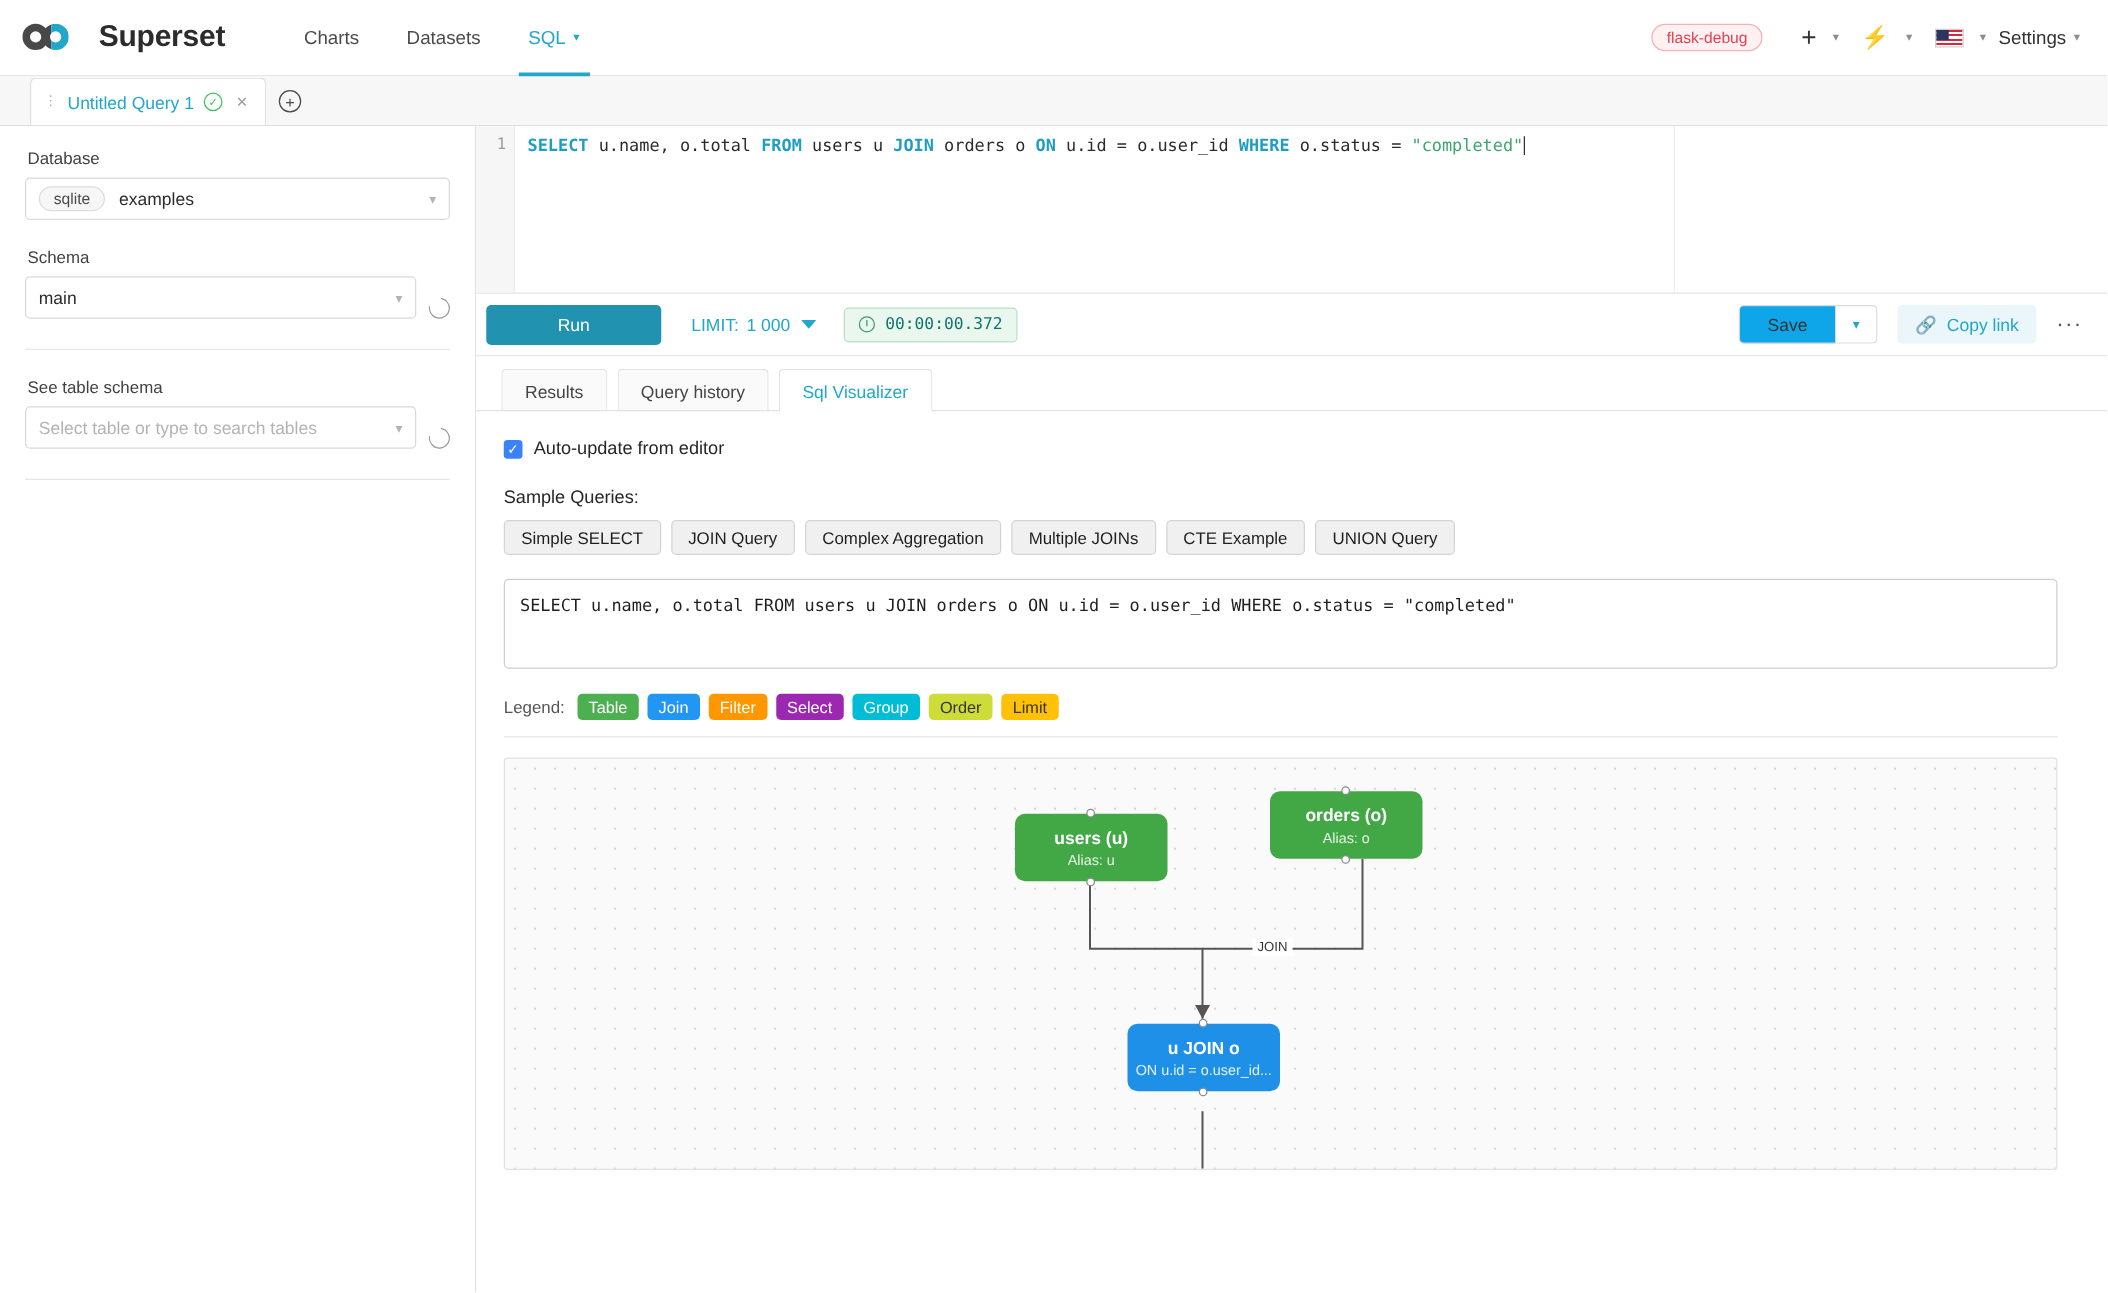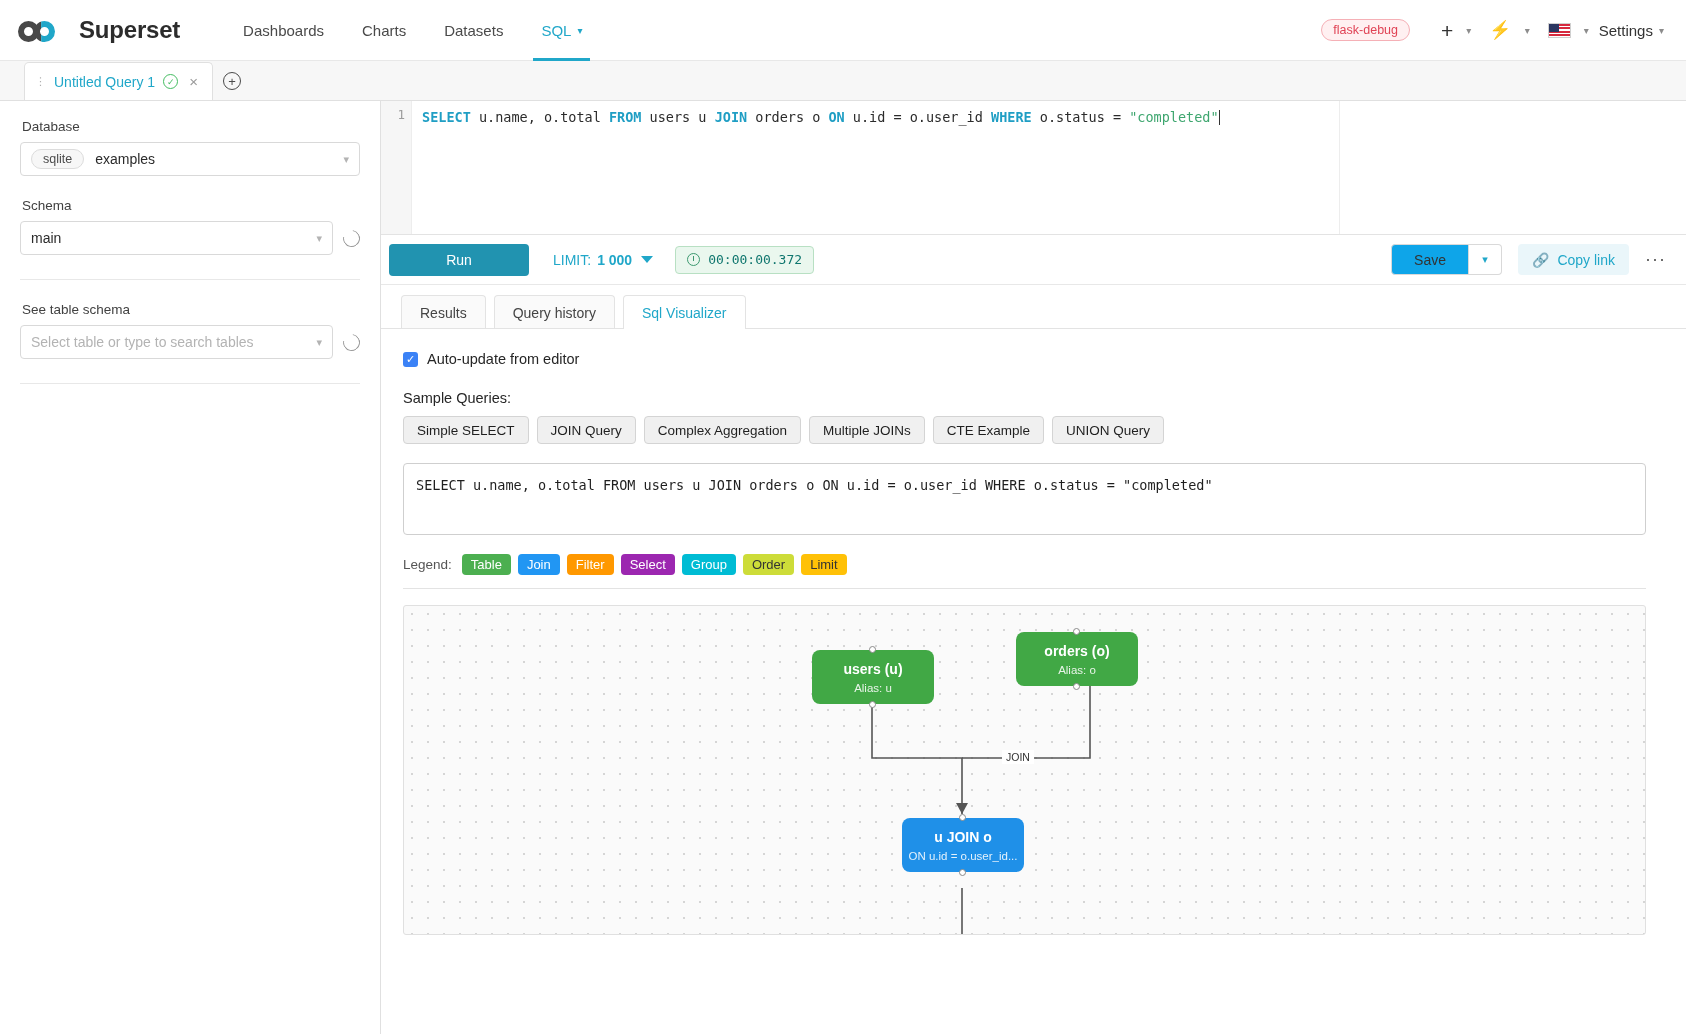--- a/index.html
+++ b/index.html
@@ -14,21 +14,21 @@
 
   
   .navbar{
     height:61px; width:100%;
     border-bottom:1px solid #e8e8e8;
     display:flex; align-items:center;
     padding:0 22px 0 18px;
     background:#fff;
     position:relative;
   }
-  .brand{ display:flex; align-items:flex-end; gap:9px; margin-right:44px; }
+  .brand{ display:flex; align-items:flex-start; gap:9px; margin-right:44px; }
   .brand-logo{ width:52px; height:26px; position:relative; }
   .brand-logo .ring{
     position:absolute; top:3px; width:21px; height:21px; border-radius:50%;
     border:6px solid #484848;
   }
   .brand-logo .ring.l{ left:0; }
   .brand-logo .ring.r{ left:16px; border-color:#20a7c9; }
   .brand-logo .ring.r{ clip-path: inset(0 0 0 34%); }
   .brand-logo .ring.l2{ position:absolute; left:16px; top:3px; width:21px;height:21px;border-radius:50%;
     border:6px solid #484848; clip-path: inset(0 66% 0 0); }
@@ -98,21 +98,21 @@
   .sel{
     height:34px; border:1px solid #d9d9d9; border-radius:4px; background:#fff;
     display:flex; align-items:center; padding:0 10px; font-size:14px; color:#2b2b2b;
     position:relative;
   }
   .sel .chev{ margin-left:auto; color:#b3b3b3; font-size:11px; }
   .db-pill{
     border:1px solid #dcdcdc; border-radius:12px; background:#f7f7f7; color:#4b4b4b;
     font-size:12.5px; padding:2px 11px; margin-right:11px;
   }
-  .row-with-refresh{ display:flex; align-items:center; gap:10px; }
+  .row-with-refresh{ display:flex; align-items:flex-end; gap:10px; }
   .row-with-refresh .sel{ flex:1; }
   .refresh{
     width:17px;height:17px;border:1.8px solid #9a9a9a;border-radius:50%;
     border-top-color:transparent; transform:rotate(-35deg); flex:none;
     cursor:pointer;
   }
   .divider{ height:1px; background:#e8e8e8; margin:24px 0 0 0; }
   .placeholder{ color:#b3b3b3; }
 
   .main{ flex:1; display:flex; flex-direction:column; min-width:0; background:#fff; }
@@ -137,21 +137,21 @@
     height:50px; display:flex; align-items:center; padding:0 20px 0 8px;
     border-bottom:1px solid #e8e8e8; background:#fff; gap:0;
   }
   .run-btn{
     width:140px;height:32px;background:#2193b0;color:#fff;border:none;border-radius:4px;
     font-size:14px; cursor:pointer;
   }
   .limit{
     margin-left:24px; font-size:14px; color:#20a7c9; display:flex; align-items:center; gap:6px; cursor:pointer;
   }
-  .limit b{ font-weight:bold; }
+  .limit b{ font-weight:normal; }
   .tri-down{
     width:0;height:0;border-left:6px solid transparent;border-right:6px solid transparent;
     border-top:7px solid #20a7c9; margin-left:3px;
   }
   .timer{
     margin-left:22px; display:flex;align-items:center;gap:8px;
     border:1px solid #b8e0c3; background:#eaf7ee; color:#0f766e;
     border-radius:4px; height:28px; padding:0 11px;
     font-family:"DejaVu Sans Mono", monospace; font-size:13px;
   }
@@ -245,23 +245,20 @@
   <div class="brand">
     <span class="brand-logo">
       <span class="ring l"></span>
         <span class="ring l2"></span>
         <span class="ring r"></span>
     </span>
     <span class="brand-name">Superset</span>
   </div>
 
   <div class="nav-links">
-    <div class="nav-link">
-      <span>Dashboards</span>
-    </div>
     <div class="nav-link">
       <span>Charts</span>
     </div>
     <div class="nav-link">
       <span>Datasets</span>
     </div>
     <div class="nav-link active">
       <span>SQL</span>
       <span class="caret">▾</span>
     </div>

